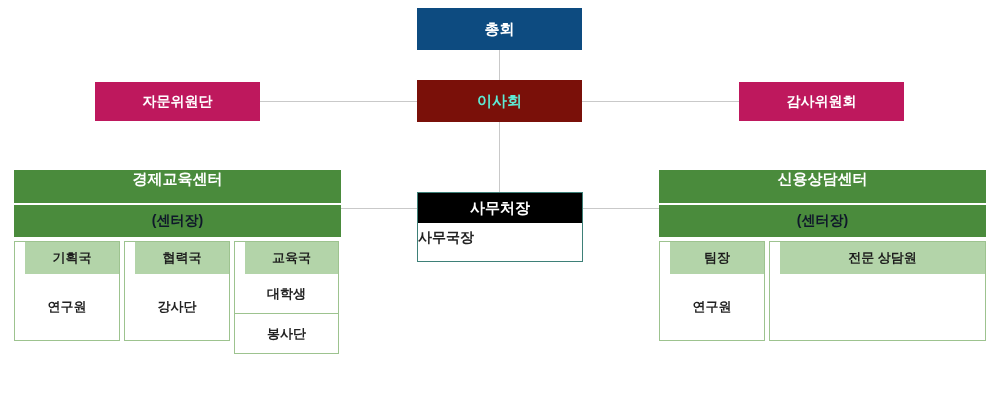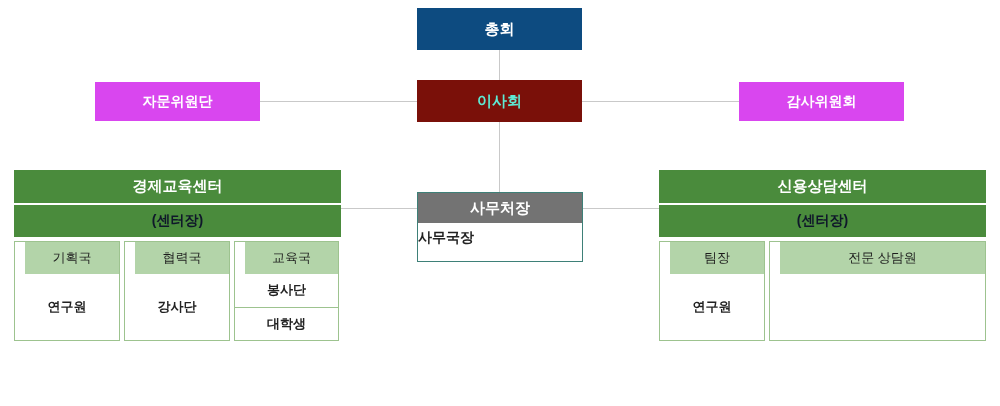--- a/index.html
+++ b/index.html
@@ -41,35 +41,35 @@
     font-weight: bold;
     font-size: 15px;
   }
   .box-board {
     background: #7a1009;
     color: #5eead4;
     font-weight: bold;
     font-size: 15px;
   }
   .box-maroon {
-    background: #d946ef;
+    background: #be185d;
     color: #ffffff;
     font-weight: bold;
     font-size: 14px;
   }
 
   
   .office-wrap {
     position: absolute;
     box-sizing: border-box;
     border: 1px solid #3e8078;
     background: #ffffff;
   }
   .office-head {
-    background: #737373;
+    background: #000000;
     color: #ffffff;
     font-weight: bold;
     font-size: 15px;
     height: 30px;
     display: flex;
     align-items: center;
     justify-content: center;
   }
   .office-body {
     background: #ffffff;
@@ -87,21 +87,21 @@
     position: absolute;
     box-sizing: border-box;
   }
   .center-title {
     background: #4a8b3c;
     color: #ffffff;
     font-weight: bold;
     font-size: 15px;
     height: 33px;
     display: flex;
-    align-items: center;
+    align-items: flex-start;
     justify-content: center;
     border-bottom: 2px solid #ffffff;
   }
   .center-sub {
     background: #4a8b3c;
     color: #0f172a;
     font-weight: bold;
     font-size: 14px;
     height: 32px;
     display: flex;
@@ -115,21 +115,21 @@
   }
   .col {
     box-sizing: border-box;
     display: flex;
     flex-direction: column;
     border: 1px solid #9dc38f;
   }
   .col-head {
     background: #b3d4a9;
     color: #1d1d1d;
-    font-weight: normal;
+    font-weight: bold;
     font-size: 13px;
     height: 32px;
     display: flex;
     align-items: center;
     justify-content: center;
     margin-left: 10px;
   }
   .col-cell {
     background: #ffffff;
     color: #222222;
@@ -209,29 +209,29 @@
 
       <div class="col" style="width:106px; height:100px;">
         <div class="col-head">
           <span>협력국</span>
         </div>
         <div class="col-cell">
           <span>강사단</span>
         </div>
       </div>
 
-      <div class="col" style="width:105px; height:100px;">
+      <div class="col" style="width:105px; height:113px;">
         <div class="col-head">
           <span>교육국</span>
         </div>
         <div class="col-cell">
+          <span>대학생</span>
+        </div>
+        <div class="col-cell">
           <span>봉사단</span>
-        </div>
-        <div class="col-cell">
-          <span>대학생</span>
         </div>
       </div>
 
     </div>
   </div>
 
   <div class="center-wrap" style="left:659px; top:170px; width:327px;">
     <div class="center-title">
       <span>신용상담센터</span>
     </div>

